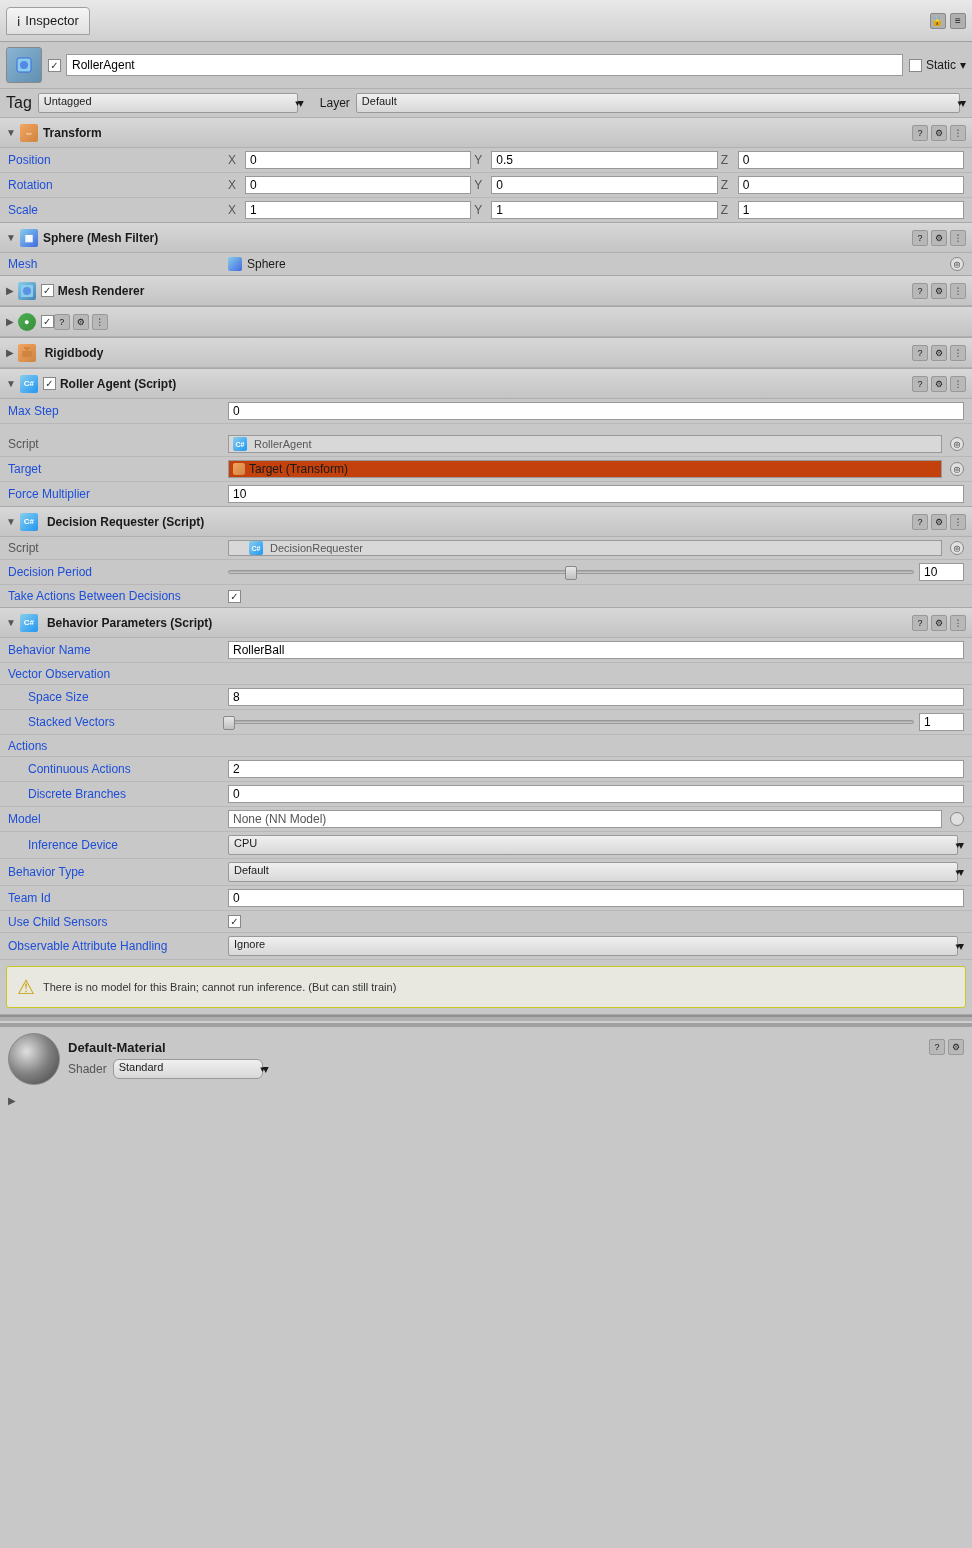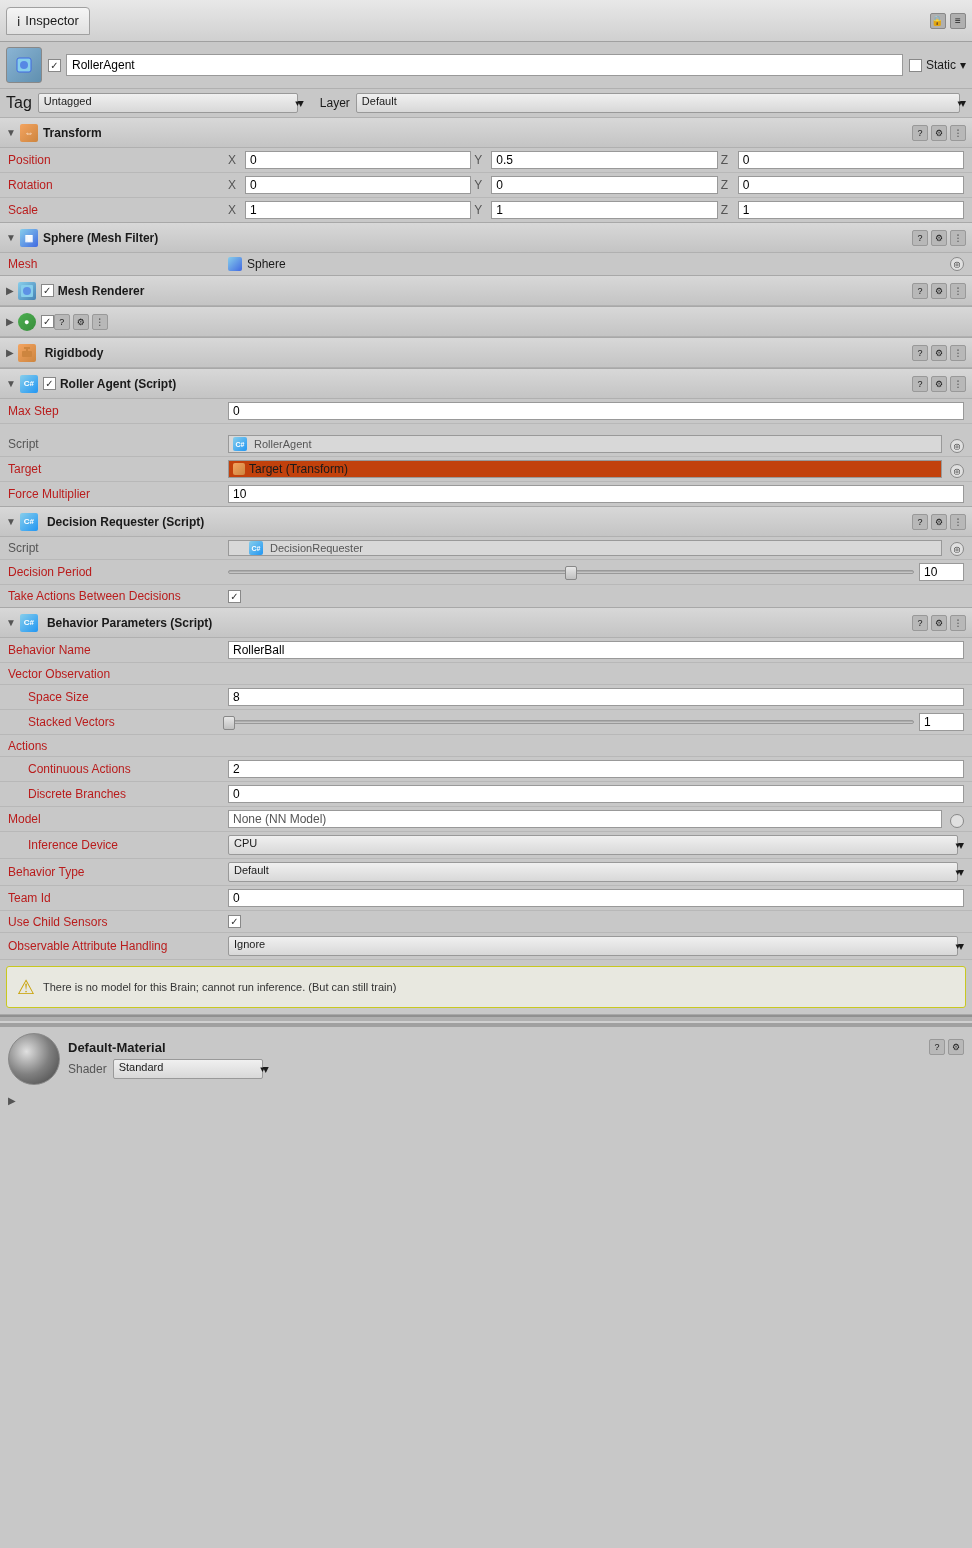--- a/index.html
+++ b/index.html
@@ -211,28 +211,28 @@
       display: flex;
       align-items: center;
       padding: 3px 8px;
       min-height: 22px;
       border-bottom: 1px solid #b8b8b8;
     }
     .field-row:last-child { border-bottom: none; }
     .field-label {
       width: 220px;
       font-size: 12px;
-      color: #b91c1c;
+      color: #1d4ed8;
       flex-shrink: 0;
     }
     .field-label.indented { padding-left: 20px; }
     .field-value {
       flex: 1;
       display: flex;
-      align-items: flex-end;
+      align-items: center;
       gap: 8px;
     }
     .xyz-group {
       display: flex;
       align-items: center;
       gap: 3px;
       flex: 1;
     }
     .xyz-label {
       font-size: 12px;
@@ -839,21 +839,21 @@
       <div class="material-header-top">
         <span class="material-name">Default-Material</span>
         <div class="material-header-icons">
           <div class="hdr-icon">?</div>
           <div class="hdr-icon">⚙</div>
         </div>
       </div>
       <div class="shader-row">
         <span class="shader-label">Shader</span>
         <div class="select-wrapper">
-          <div class="select-box" style="min-width:150px;">
+          <div class="select-box" style="min-width:150px;border-radius:6px;">
             <span>Standard</span>
           </div>
           <span>▾</span>
         </div>
       </div>
     </div>
   </div>
 
   <div style="padding:4px 8px; background:#c8c8c8; display:flex; align-items:center;">
     <span style="font-size:10px; color:#555;">▶</span>

